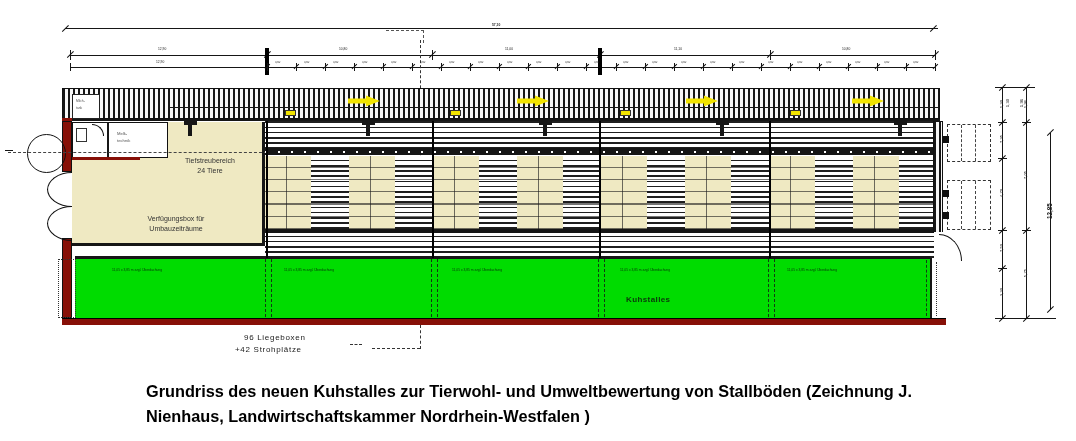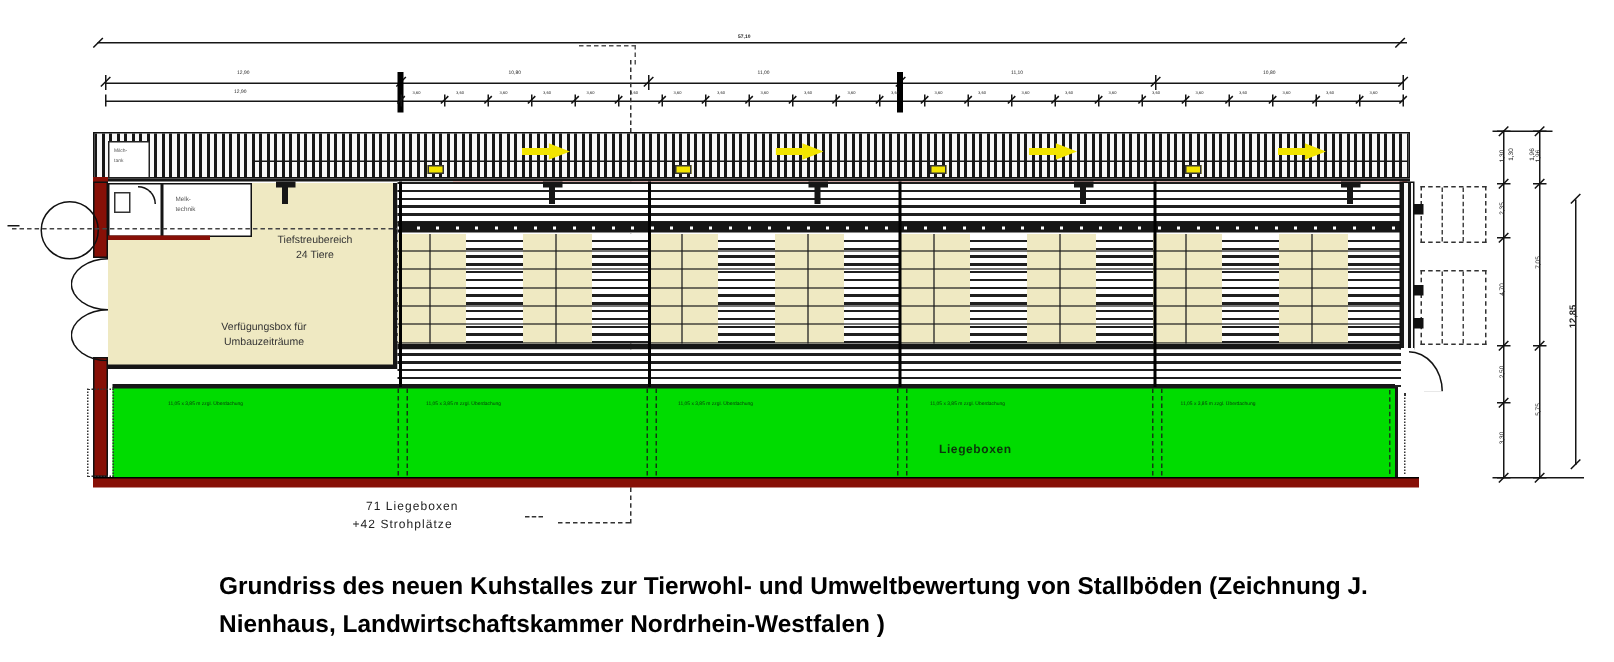--- a/index.html
+++ b/index.html
@@ -112,34 +112,34 @@
   </div>
   <div class="abs" style="left:942px;top:190px;width:7px;height:7px;background:#111"></div>
   <div class="abs" style="left:942px;top:212px;width:7px;height:7px;background:#111"></div>
 
   <div class="abs green" style="left:75px;top:258px;width:855px;height:60px"></div>
   <div class="abs ln" style="left:75px;top:256px;width:855px;height:2.5px"></div>
   <div class="abs" style="left:58px;top:259px;width:16px;height:57px;border:1.3px dotted #333"></div>
   <div class="abs dshv" style="left:926px;top:260px;width:0;height:56px;border-left-color:#143814"></div>
   <div class="abs ln" style="left:930px;top:258px;width:2.2px;height:60px"></div>
   <div class="abs dotv" style="left:936px;top:262px;width:0;height:54px"></div>
-  <span class="ftl" style="left:626px;top:295px">Liegeboxen</span>
+  <span class="ftl" style="left:626px;top:295px">Kuhstalles</span>
 
   <div class="abs maroon" style="left:62px;top:318px;width:884px;height:7px;border-top:1px solid #000;box-sizing:border-box"></div>
 
   <div class="abs ln" style="left:995px;top:87px;width:40px;height:1px"></div>
   <div class="abs ln" style="left:995px;top:318px;width:61px;height:1px"></div>
   <div class="abs ln" style="left:1050px;top:133px;width:1px;height:177px"></div>
   <div class="slash" style="left:1046px;top:132px"></div>
   <div class="slash" style="left:1046px;top:309px"></div>
   <span class="rot" style="left:1041px;top:208px;font-weight:700;transform:rotate(-90deg) scale(.9);font-size:7px">12,85</span>
   <span class="rot" style="left:1002px;top:100px">1,30</span>
   <span class="rot" style="left:1016px;top:100px">1,96</span>
 
-  <span class="note" style="left:244px;top:333px">71 Liegeboxen</span>
+  <span class="note" style="left:244px;top:333px">96 Liegeboxen</span>
   <span class="note" style="left:235px;top:345px">+42 Strohplätze</span>
 
   <div class="cap" style="left:146px;top:379px">Grundriss des neuen Kuhstalles zur Tierwohl- und Umweltbewertung von Stallböden (Zeichnung J.</div>
   <div class="cap" style="left:146px;top:404px">Nienhaus, Landwirtschaftskammer Nordrhein-Westfalen )</div>
 
 <div class="abs arrow" style="left: 348px; top: 95px; width: 32px; height: 12px;"></div>
     <div class="abs arrow" style="left: 517px; top: 95px; width: 32px; height: 12px;"></div>
     <div class="abs arrow" style="left: 686px; top: 95px; width: 32px; height: 12px;"></div>
     <div class="abs arrow" style="left: 852px; top: 95px; width: 32px; height: 12px;"></div>
     <div class="abs" style="left: 285px; top: 110px; width: 9px; height: 3.5px; background: rgb(242, 228, 0); border: 0.5px solid rgb(51, 51, 51);"></div>

